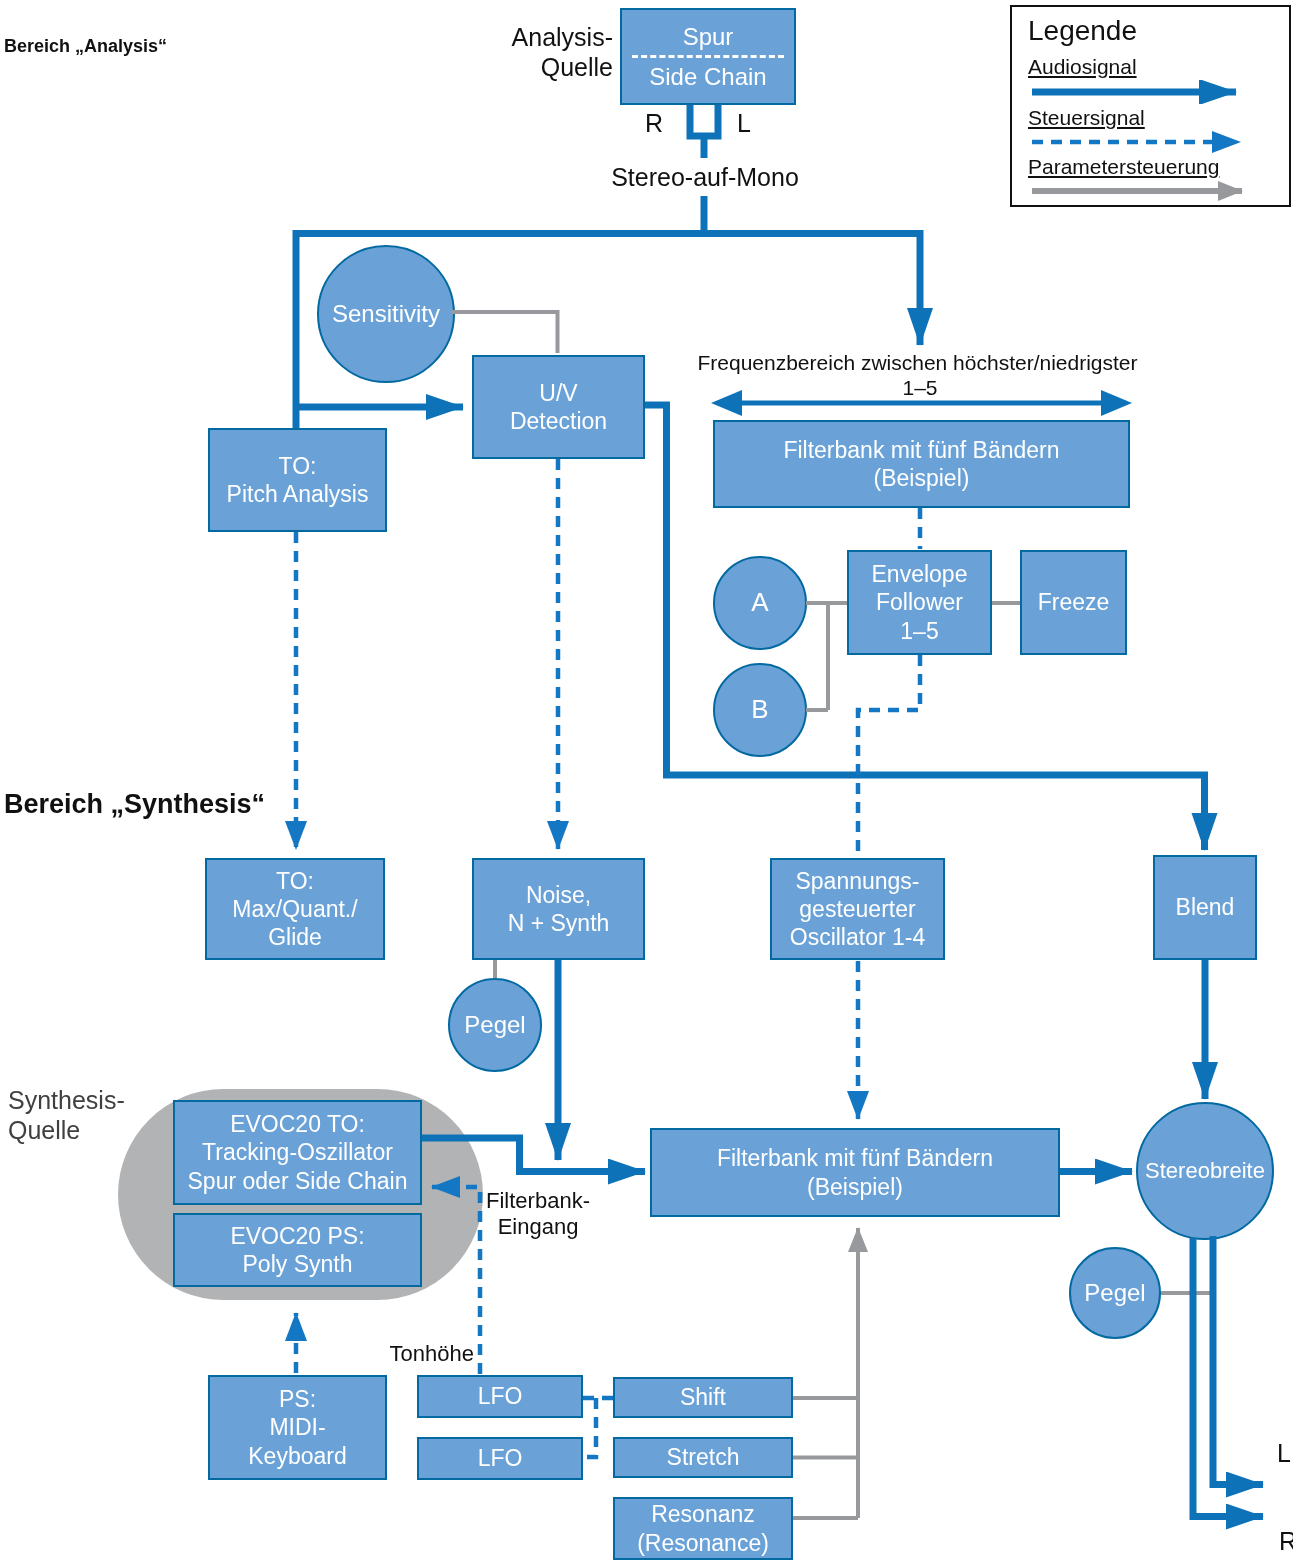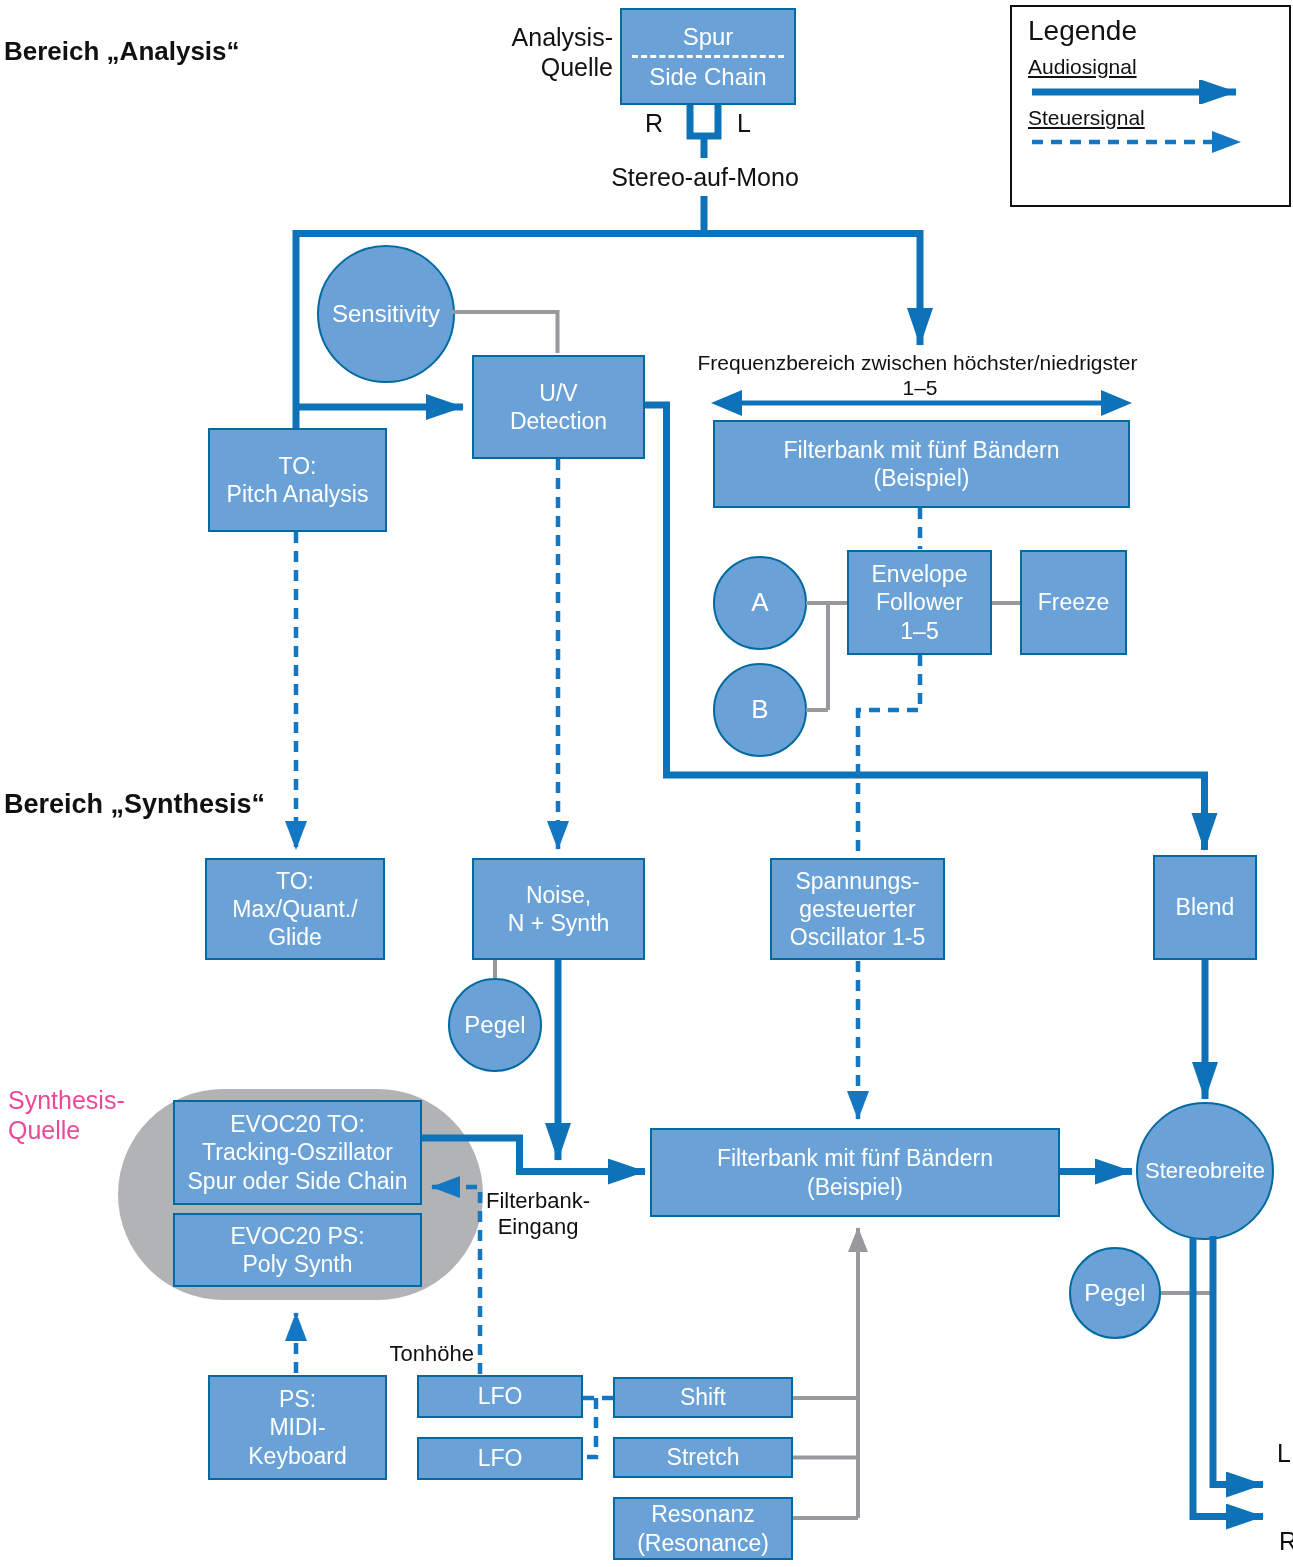--- a/index.html
+++ b/index.html
@@ -29,33 +29,33 @@
   }
   .legend-title{font-size:28px;margin:2px 0 8px 0;}
   .legend-label{font-size:21px;margin:2px 0 1px 0;text-decoration:underline;}
   .legend-row svg{display:block;}
 </style>
 </head>
 <body>
 
 <div id="canvas">
 
-  <div class="lbl" style="left:4px;top:36px;font-size:26px;font-weight:bold;">Bereich „Analysis“</div>
+  <div class="lbl" style="left:4px;top:36px;font-size:18px;font-weight:bold;">Bereich „Analysis“</div>
   <div class="lbl" style="left:4px;top:788px;font-size:27px;font-weight:bold;">Bereich „Synthesis“</div>
 
   <div class="lbl" style="left:468px;top:22px;width:145px;font-size:25px;text-align:right;">Analysis-
 Quelle</div>
   <div class="lbl" style="left:645px;top:108px;font-size:25px;">R</div>
   <div class="lbl" style="left:737px;top:108px;font-size:25px;">L</div>
   <div class="lbl" style="left:595px;top:162px;width:220px;font-size:25px;text-align:center;">Stereo-auf-Mono</div>
 
   <div class="lbl" style="left:650px;top:350px;width:535px;font-size:21px;text-align:center;">Frequenzbereich zwischen höchster/niedrigster</div>
   <div class="lbl" style="left:880px;top:375px;width:80px;font-size:21px;text-align:center;">1–5</div>
 
-  <div class="lbl" style="left:8px;top:1085px;font-size:25px;color:#ec4899;">Synthesis-
+  <div class="lbl" style="left:8px;top:1085px;font-size:25px;color:#404040;">Synthesis-
 Quelle</div>
   <div class="lbl" style="left:478px;top:1188px;width:120px;font-size:22px;text-align:center;">Filterbank-
 Eingang</div>
   <div class="lbl" style="left:368px;top:1341px;width:106px;font-size:22px;text-align:right;">Tonhöhe</div>
 
   <div class="lbl" style="left:1277px;top:1438px;font-size:25px;">L</div>
   <div class="lbl" style="left:1279px;top:1526px;font-size:25px;">R</div>
 
   <div class="legend">
     <div class="legend-title">Legende</div>
@@ -64,20 +64,26 @@
       <svg width="252" height="24">
         <path d="M4,12 H208" class="s-audio" marker-end="url(#m-audio)"></path>
       </svg>
     </div>
     <div class="legend-row">
       <div class="legend-label">Steuersignal</div>
       <svg width="252" height="22">
         <path d="M4,11 H212" class="s-ctrl" marker-end="url(#m-ctrl)"></path>
       </svg>
     </div>
+    <div class="legend-row">
+      <div class="legend-label">Parametersteuerung</div>
+      <svg width="252" height="22">
+        <path d="M4,11 H214" class="s-gray" style="stroke-width:6" marker-end="url(#m-gray)"></path>
+      </svg>
+    </div>
   </div>
 
   <div class="capsule" style="left:118px;top:1089px;width:365px;height:211px;"></div>
 
   <div class="node" style="left:620px;top:8px;width:176px;height:97px;">
     <div class="spur-inner">
       <span>Spur</span>
       <div class="spur-divider"></div>
       <span>Side Chain</span>
     </div>
@@ -102,21 +108,21 @@
 1–5</div>
   <div class="node" style="left:1020px;top:550px;width:107px;height:105px;">Freeze</div>
 
   <div class="node" style="left:205px;top:858px;width:180px;height:102px;">TO:
 Max/Quant./
 Glide</div>
   <div class="node" style="left:472px;top:858px;width:173px;height:102px;">Noise,
 N + Synth</div>
   <div class="node" style="left:770px;top:858px;width:175px;height:102px;">Spannungs-
 gesteuerter
-Oscillator 1-5</div>
+Oscillator 1-4</div>
   <div class="node" style="left:1153px;top:855px;width:104px;height:105px;">Blend</div>
 
   <div class="node circle" style="left:448px;top:978px;width:94px;height:94px;font-size:24px;">Pegel</div>
 
   <div class="node" style="left:173px;top:1100px;width:249px;height:105px;">EVOC20 TO:
 Tracking-Oszillator
 Spur oder Side Chain</div>
   <div class="node" style="left:173px;top:1213px;width:249px;height:74px;">EVOC20 PS:
 Poly Synth</div>
 

